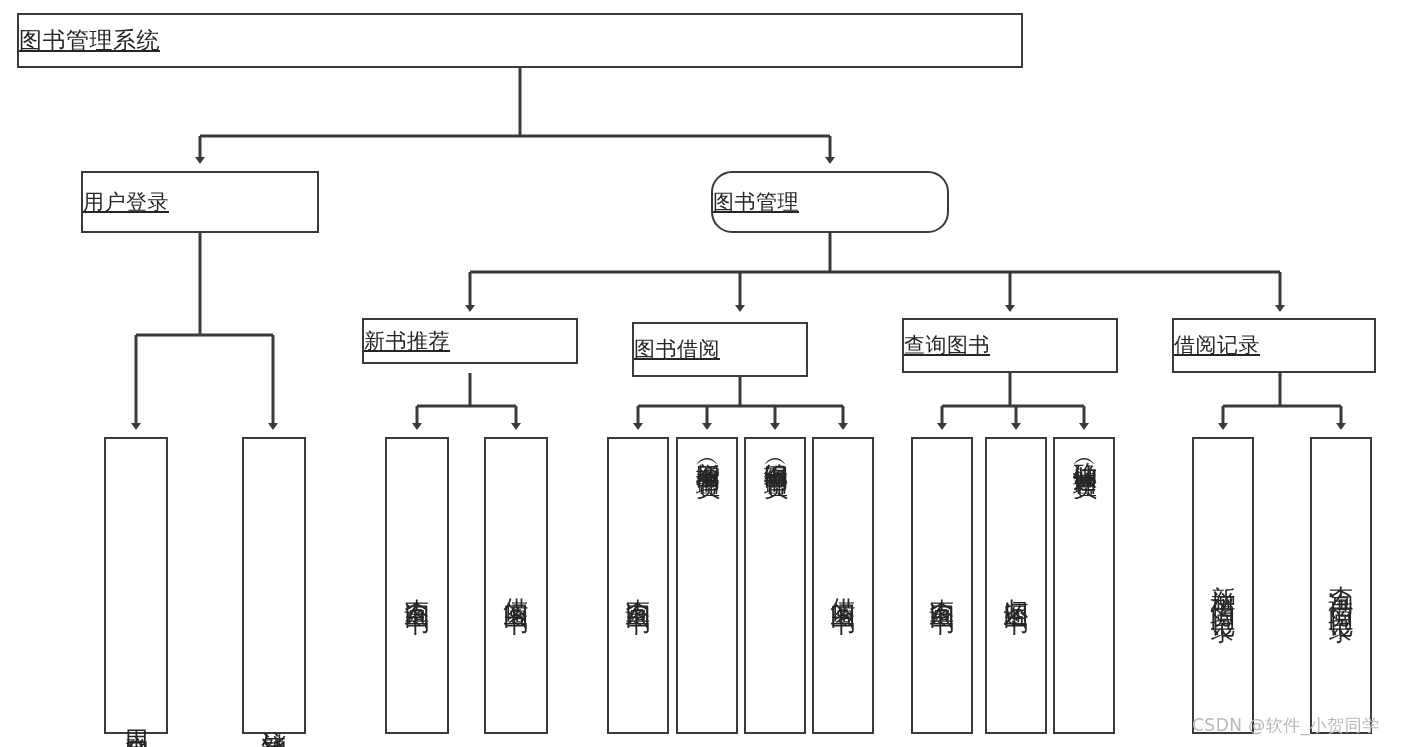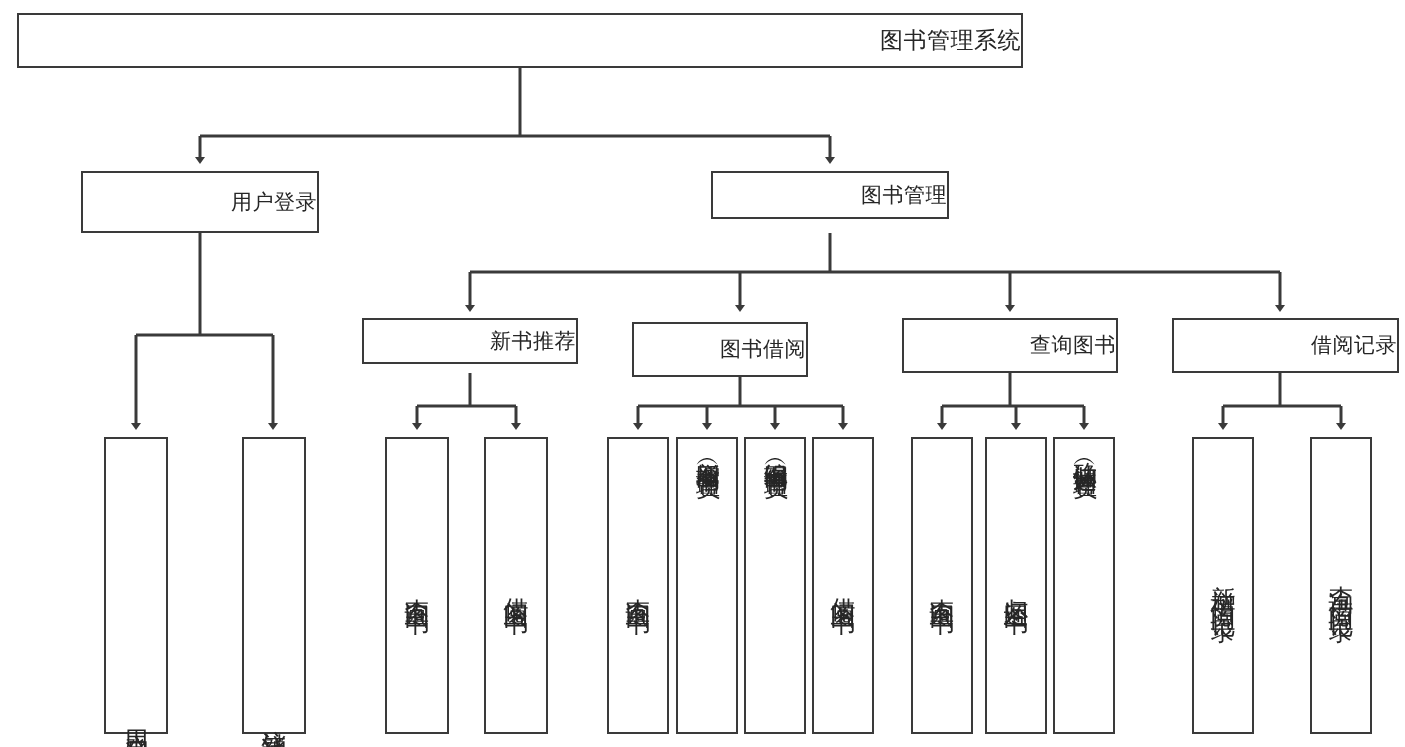--- a/index.html
+++ b/index.html
@@ -12,41 +12,41 @@
 
   
   .node{
     position:absolute;
     box-sizing:border-box;
     border:2.5px solid #3a3a3a;
     background:#ffffff;
     color:#262626;
   }
   .node.h{           
-    display:flex;align-items:center;justify-content:flex-end;
+    display:flex;align-items:center;justify-content:flex-start;text-decoration:underline;
   }
   .node .lbl{
     display:block;
     line-height:1.0;
     white-space:nowrap;
   }
   .node.h .lbl{font-size:21px;letter-spacing:0.5px;}
 
   
   #node-root{left:17px;top:13px;width:1006px;height:55px;}
   #node-root .lbl{font-size:23px;}
 
   #node-user-login{left:81px;top:171px;width:238px;height:62px;}
-  #node-book-mgmt{left:711px;top:171px;width:238px;height:48px;}
+  #node-book-mgmt{left:711px;top:171px;width:238px;height:62px;border-radius:21px;}
 
   
   #node-new-book{left:362px;top:318px;width:216px;height:46px;}
   #node-borrow{left:632px;top:322px;width:176px;height:55px;}
   #node-current{left:902px;top:318px;width:216px;height:55px;}
-  #node-record{left:1172px;top:318px;width:227px;height:55px;}
+  #node-record{left:1172px;top:318px;width:204px;height:55px;}
 
   
   .leaf{
     position:absolute;
     box-sizing:border-box;
     border:2.5px solid #3a3a3a;
     background:#ffffff;
     color:#262626;
     top:437px;height:297px;
     display:flex;
@@ -214,14 +214,15 @@
     <span class="vlbl">确认归还（管理员）</span>
   </div>
 
   <div class="leaf mid six" id="leaf-rc-add">
     <span class="vlbl">新增借阅记录</span>
   </div>
   <div class="leaf mid six" id="leaf-rc-query">
     <span class="vlbl">查询借阅记录</span>
   </div>
 
+  <div id="watermark">CSDN @软件_小贺同学</div>
 
 </div>
 
 </body></html>

